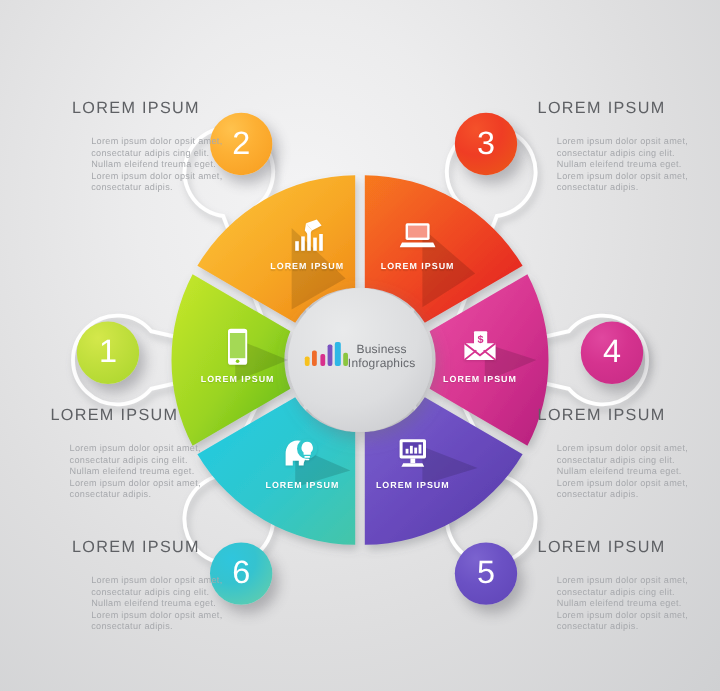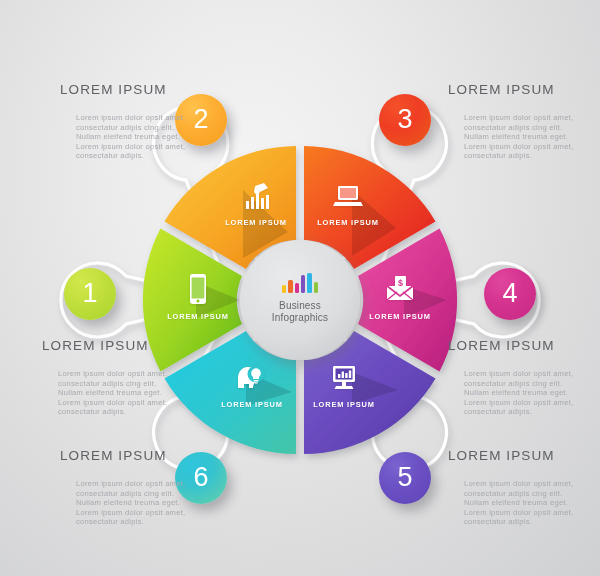--- a/index.html
+++ b/index.html
@@ -43,21 +43,21 @@
   .b1{left:64px;top:268px;background:radial-gradient(circle at 34% 26%, #d4e84b 0%, #c3e03e 38%, #a9d52c 100%);}
   .b2{left:175px;top:94px;background:radial-gradient(circle at 34% 26%, #ffc24d 0%, #fdb034 40%, #f79c1e 100%);}
   .b3{left:379px;top:94px;background:radial-gradient(circle at 34% 26%, #f4512a 0%, #ef3d24 42%, #ea5a17 100%);}
   .b4{left:484px;top:268px;background:radial-gradient(circle at 34% 26%, #e0479f 0%, #d5338f 42%, #c62a84 100%);}
   .b5{left:379px;top:452px;background:radial-gradient(circle at 34% 26%, #7b63cf 0%, #6b51c4 42%, #5f44b6 100%);}
   .b6{left:175px;top:452px;background:radial-gradient(circle at 34% 26%, #2fc6dd 0%, #35c3cf 40%, #6ad0a6 100%);}
 
   
   .hub{
     position:absolute;left:252px;top:250px;width:96px;height:96px;
-    display:flex;flex-direction:column;align-items:center;justify-content:center;
+    display:flex;align-items:center;justify-content:center;
   }
   .hubbars{display:flex;align-items:flex-end;gap:2.2px;height:20px;margin-bottom:7px;}
   .hubbars i{display:block;width:4.2px;border-radius:1.6px;}
   .hubtext{font-size:10px;line-height:12px;color:#66686d;text-align:center;letter-spacing:.15px;}
 
   
   .seglab{
     position:absolute;color:#fff;font-size:7.4px;letter-spacing:.85px;
     font-weight:700;white-space:nowrap;transform:translate(-50%,-50%);
     text-shadow:0 1px 1px rgba(0,0,0,.12);

